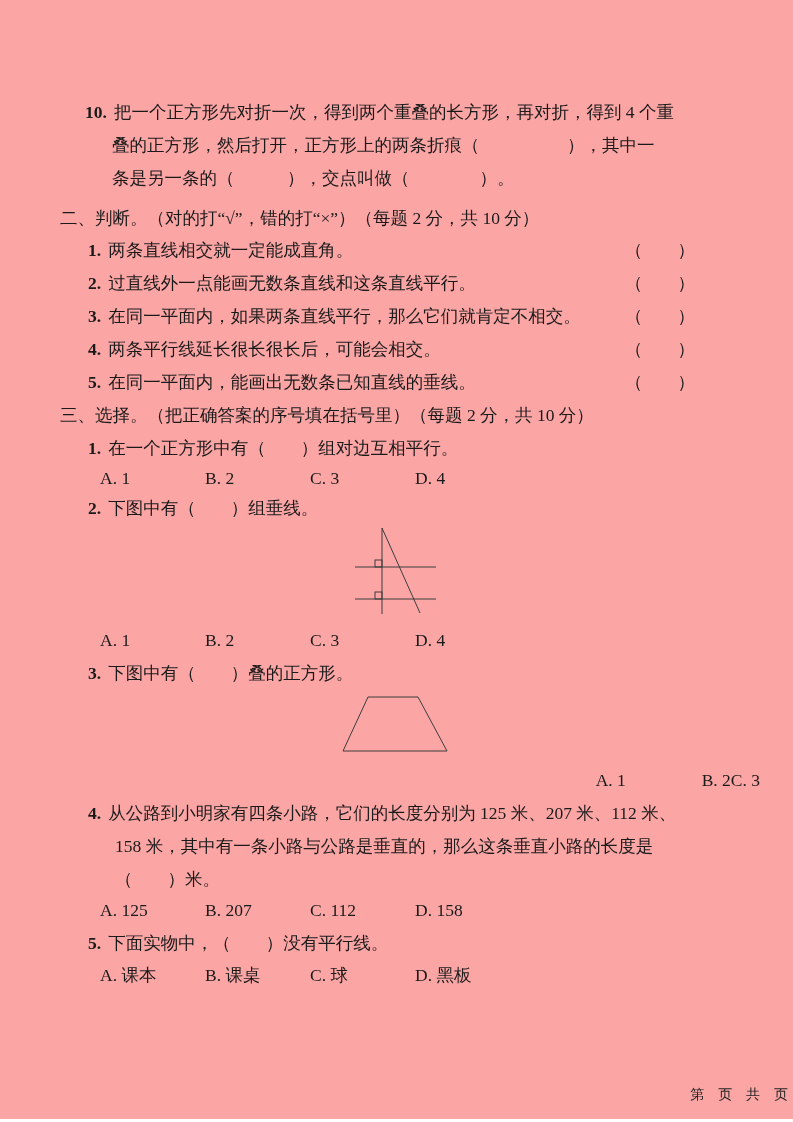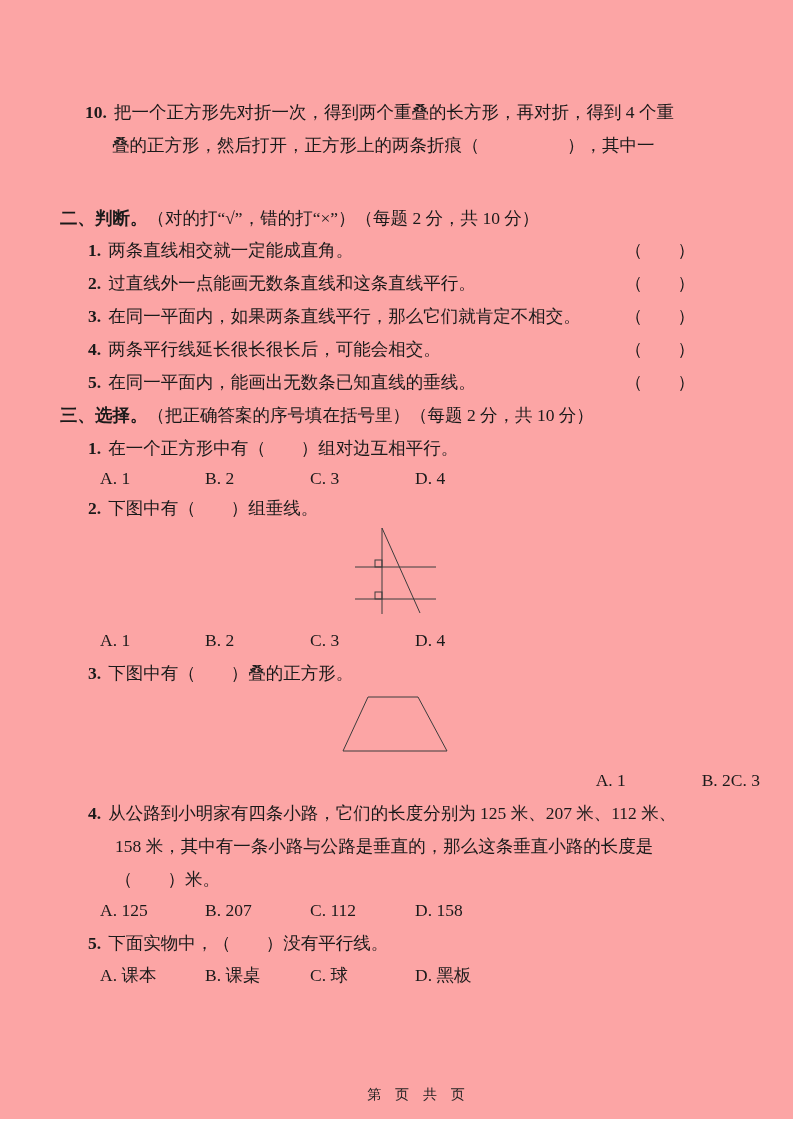--- a/index.html
+++ b/index.html
@@ -11,45 +11,46 @@
     font-family:"Liberation Serif","DejaVu Serif",serif;
     color:#1a1a1a;
     font-size:17.5px;
     overflow:hidden;
   }
   .abs{position:absolute;}
   .line{line-height:33px;white-space:nowrap;}
   .indent{margin-left:27px;}
   .num{font-weight:700;margin-right:7px;}
   .sec-header{line-height:33px;white-space:nowrap;}
-  .sec-header b{font-weight:700;}
+  .sec-header b{font-weight:400;}
   .judge-row{left:88px;width:660px;line-height:33px;white-space:nowrap;}
   .judge-row .bracket{position:absolute;left:537px;top:0;}
   .q-row{left:88px;width:680px;line-height:33px;white-space:nowrap;}
   .opts{left:100px;width:660px;line-height:33px;white-space:nowrap;}
   .opt{display:inline-block;width:105px;}
   .opt:last-child{width:auto;}
   .fig svg{display:block;}
   .fig line,.fig polygon,.fig rect{stroke:#3c3c3c;stroke-width:1;fill:none;}
   .footer{
-    left:0;right:0;top:1086px;text-align:center;
+    left:0;right:0;top:1086px;text-align:right;
     font-family:"Liberation Sans","DejaVu Sans",sans-serif;
     font-size:14px;letter-spacing:5px;color:#222;padding-left:44px;
   }
 </style>
 </head>
 <body>
 
 <div class="page">
 
   <div class="abs" style="top:96px;left:85px;">
     <div class="line">
       <b class="num">10.</b><span>把一个正方形先对折一次，得到两个重叠的长方形，再对折，得到 4 个重</span>
     </div>
     <div class="line indent">叠的正方形，然后打开，正方形上的两条折痕（　　　　　），其中一</div>
+    <div class="line indent">条是另一条的（　　　），交点叫做（　　　　）。</div>
   </div>
 
   <div class="abs sec-header" style="top:202px;left:60px;">
     <b>二、判断。</b><span>（对的打“√”，错的打“×”）（每题 2 分，共 10 分）</span>
   </div>
 
   <div class="abs judge-row" style="top:234px;">
     <b class="num">1.</b><span>两条直线相交就一定能成直角。</span>
     <span class="bracket">（　　）</span>
   </div>

